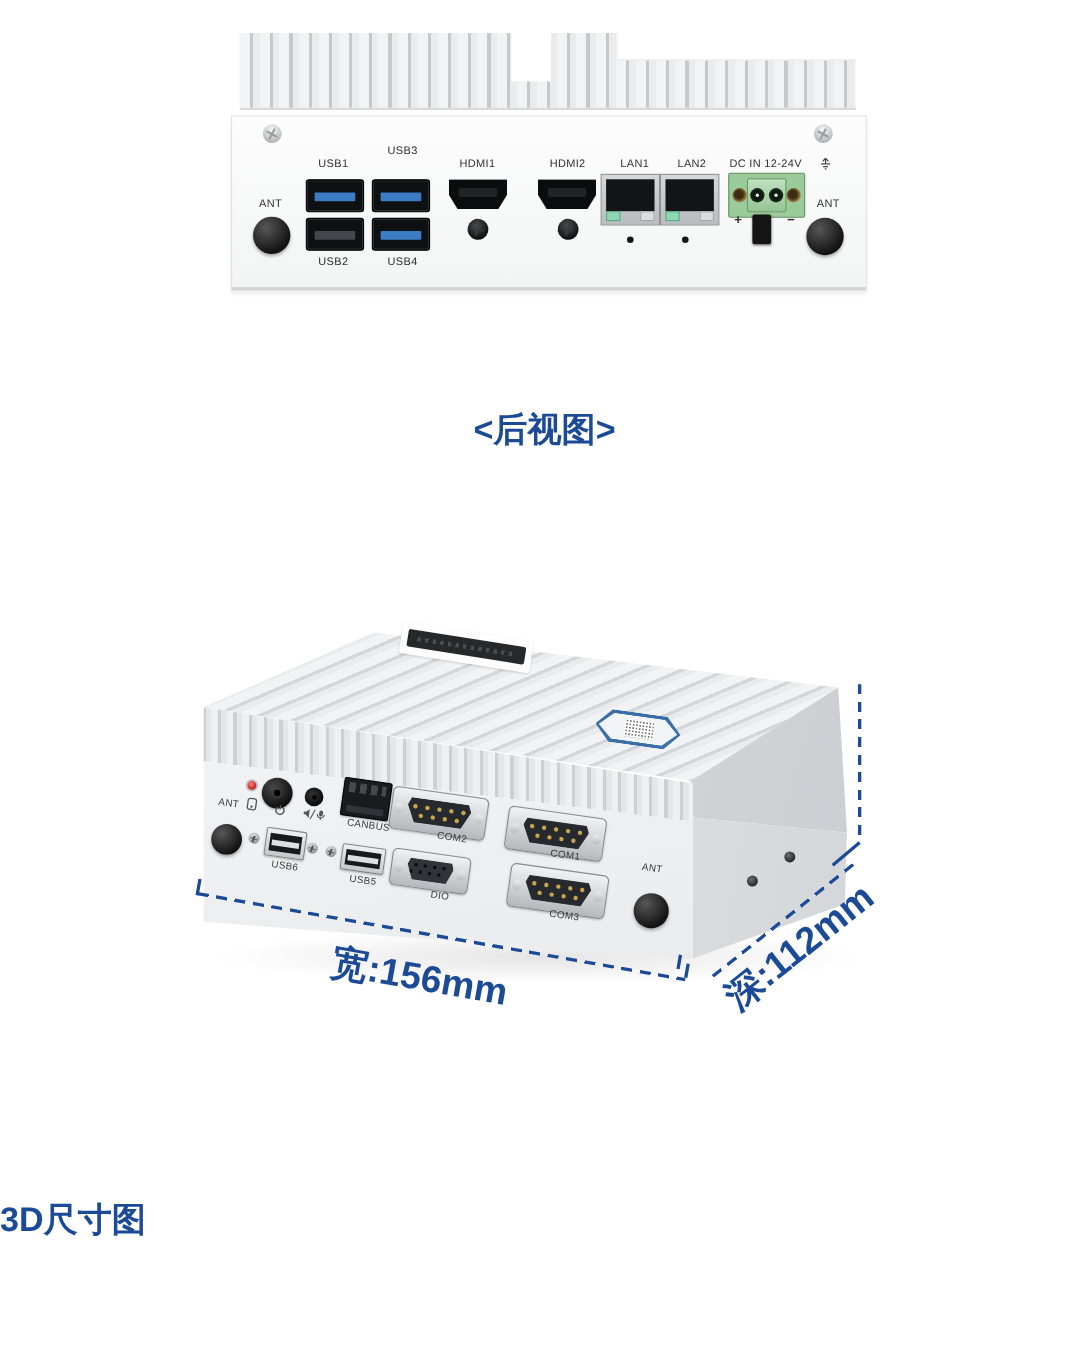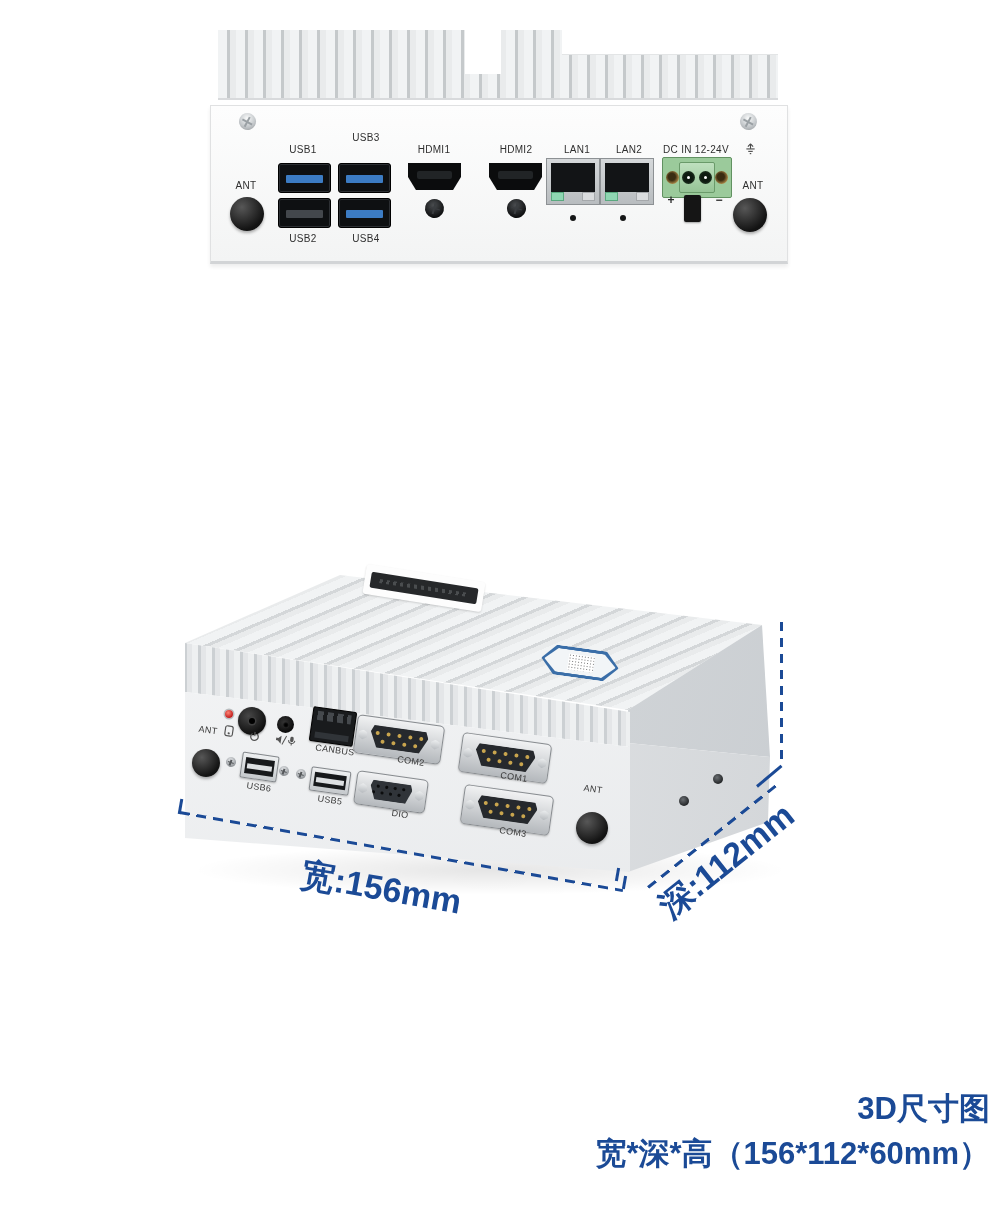--- a/index.html
+++ b/index.html
@@ -137,21 +137,21 @@
   .sscr::after{transform:rotate(90deg);}
   .dkscr{position:absolute;border-radius:50%;
     background:radial-gradient(circle at 40% 35%,#6a6e72,#232527 72%);}
 
   
   .dash{position:absolute;background-image:repeating-linear-gradient(90deg,#1b4a96 0 10px,transparent 10px 17px);}
   .dashv{position:absolute;background-image:repeating-linear-gradient(180deg,#1b4a96 0 9px,transparent 9px 16px);}
   .tick{position:absolute;background:#1b4a96;}
   .dim{position:absolute;font-weight:bold;color:#1b4a96;white-space:nowrap;}
 
-  .footer{position:absolute;left:0;width:100%;text-align:right;font-weight:bold;color:#1b4a96;}
+  .footer{position:absolute;left:0;width:100%;text-align:left;font-weight:bold;color:#1b4a96;}
 </style>
 </head>
 <body>
 
 <div class="page">
 
   <div class="rear">
     <div class="hs-band"></div>
     <div class="hs-notch"></div>
     <div class="hs-step"></div>
@@ -225,20 +225,21 @@
     <div class="hole" style="left:360px;top:190px;width:6px;height:6px"></div>
     <div class="hole" style="left:410px;top:190px;width:6px;height:6px"></div>
 
     <div class="cap" style="left:20px;top:172px;width:34px;height:34px"></div>
     <div class="cap" style="left:523px;top:173px;width:34px;height:34px"></div>
 
     <div class="rlbl" style="left:93px;top:208px">USB2</div>
     <div class="rlbl" style="left:156px;top:208px">USB4</div>
   </div>
 
+  <div class="caption" style="top:370px;font-size:31px">&lt;后视图&gt;</div>
 
   <div class="iso">
     <div class="iso-shadow"></div>
     <div class="hs-top"></div>
     <div class="hs-side"></div>
     <div class="body-side"></div>
     <div class="hs-front"></div>
     <div class="iso-face"></div>
 
     <div class="strip-tab">
@@ -338,15 +339,14 @@
   <div class="tick" style="left:179px;top:799px;width:3px;height:15px;transform:rotate(10deg)"></div>
   <div class="dash" style="left:180px;top:811px;width:450px;height:3px;transform:rotate(10deg);transform-origin:left top"></div>
   <div class="tick" style="left:616px;top:868px;width:3px;height:13px;transform:rotate(10deg)"></div>
   <div class="tick" style="left:623px;top:876px;width:3px;height:13px;transform:rotate(10deg)"></div>
   <div class="dim" style="left:305px;top:852px;font-size:34px;transform:rotate(10deg);transform-origin:left top">宽:156mm</div>
 
   <div class="dash" style="left:648px;top:886px;width:166px;height:3px;transform:rotate(-38.5deg);transform-origin:left center"></div>
   <div class="dim" style="left:664px;top:888px;font-size:34px;transform:rotate(-38.5deg);transform-origin:left center">深:112mm</div>
 
   <div class="footer" style="top:1088px;font-size:31px">3D尺寸图</div>
-  <div class="footer" style="top:1133px;font-size:31px">宽*深*高（156*112*60mm）</div>
 
 </div>
 
 </body></html>

